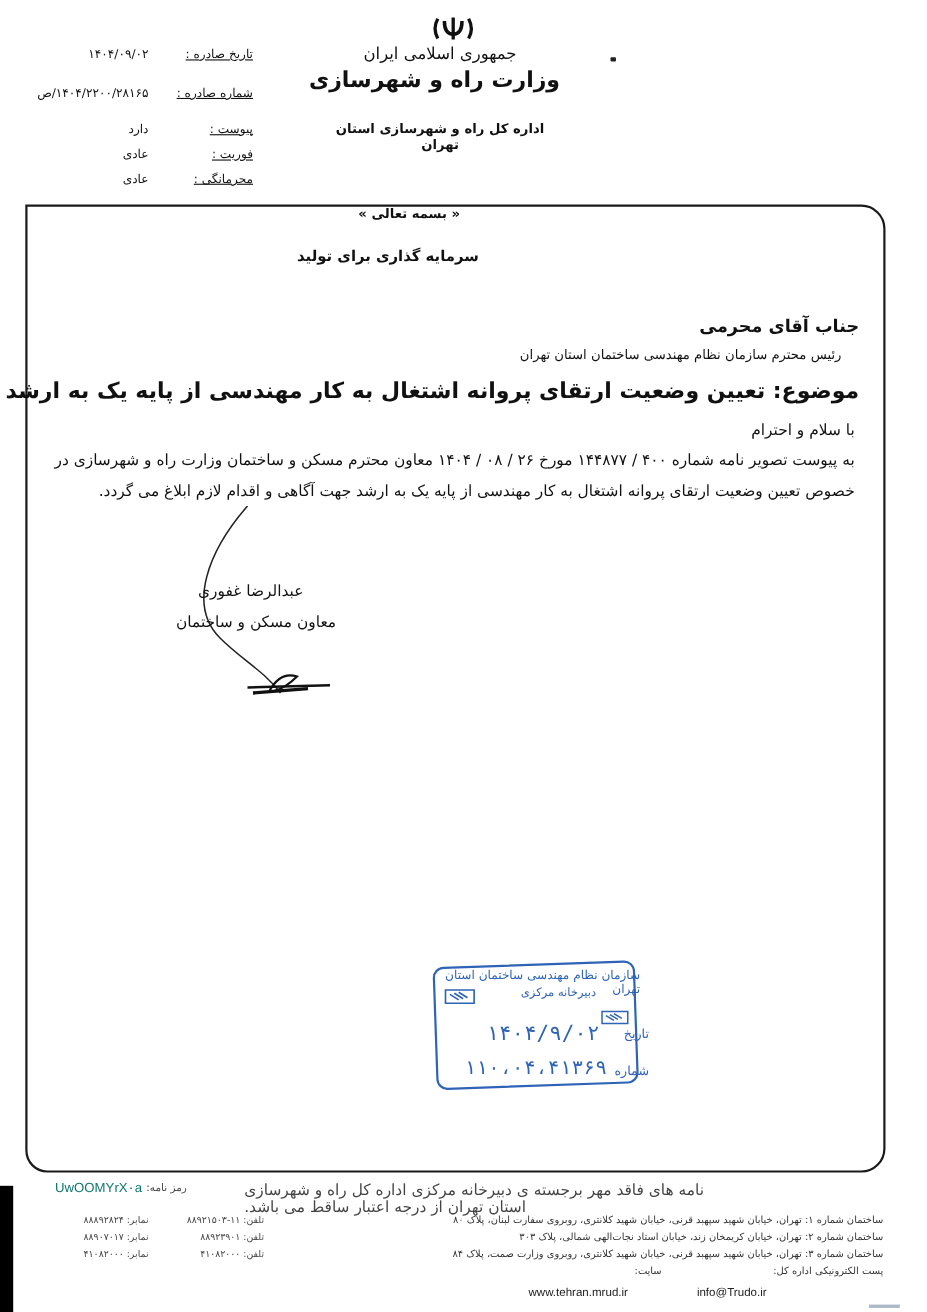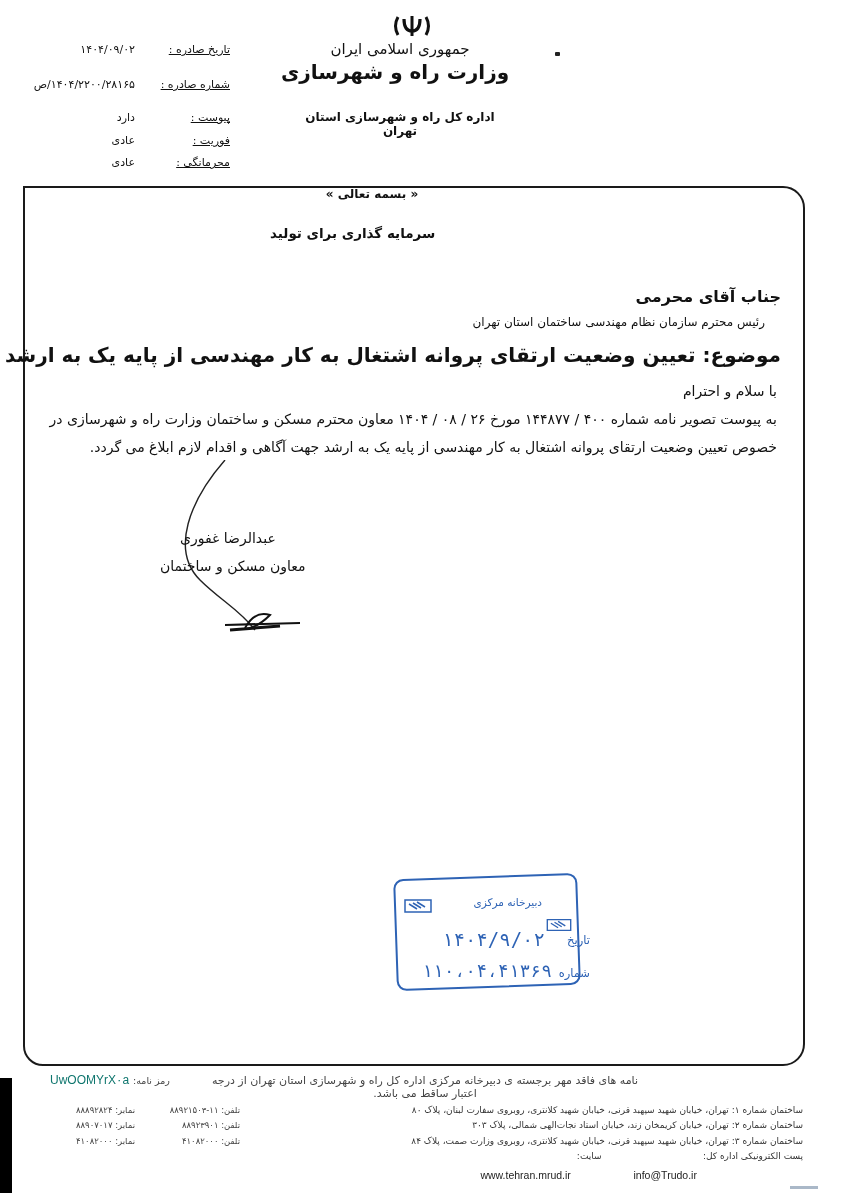--- a/index.html
+++ b/index.html
@@ -57,21 +57,21 @@
     }
     .stamp-text { position:absolute; color:#2e63b5; }
     .st-org { right: 8px; top: 4px; font-size: 11px; }
     .st-sec { right: 48px; top: 20px; font-size: 10.5px; }
     .st-date-label { right: 0px; top: 57px; font-size: 11.5px; }
     .st-date { right: 45px; top: 52px; font-size: 19px; font-family: "DejaVu Sans Mono", monospace; letter-spacing: 2px; }
     .st-num-label { right: 0px; top: 90px; font-size: 11.5px; }
     .st-num { right: 38px; top: 84px; font-size: 18px; font-family:"DejaVu Sans Mono", monospace; letter-spacing: 1px; }
 
     
-    .disclaimer { left: 210px; top: 1074px; width: 430px; text-align: center; font-size: 11px; color: #444; }
+    .disclaimer { left: 222px; top: 1074px; width: 430px; text-align: left; font-size: 14px; color: #444; }
     .code-label { left: 133px; top: 1075px; font-size: 9.5px; color:#444; }
     .code-value { left: 50px; top: 1073px; font-size: 12px; color:#0f766e; font-family: "Liberation Sans", sans-serif; }
 
     .addr { right: 40px; width: 540px; text-align: right; font-size: 9px; color:#333; }
     .addr1 { top: 1105px; }
     .addr2 { top: 1120px; }
     .addr3 { top: 1136px; }
     .addr4 { top: 1151px; display:flex; direction: rtl; gap: 6px; }
     .addr4 .en { font-family: "Liberation Sans", sans-serif; font-size: 10.5px; direction:ltr; color:#222;margin-top:18px;}
 
@@ -138,20 +138,21 @@
   <path d="M75 0 C40 40, 20 90, 50 120 C70 140, 90 150, 105 170" stroke="#222" stroke-width="1.4" fill="none"></path>
   <path d="M75 165 L150 163" stroke="#111" stroke-width="2.2" fill="none"></path>
   <path d="M95 168 Q105 150 120 155 Q110 165 100 168" stroke="#111" stroke-width="2" fill="none"></path>
   <path d="M80 170 L130 166" stroke="#111" stroke-width="3" fill="none"></path>
 </svg>
 <div class="abs rtl signer-name">عبدالرضا غفوری</div>
 <div class="abs rtl signer-title">معاون مسکن و ساختمان</div>
 
 <div class="abs stamp">
   <div class="stamp-box"></div>
+  <span class="stamp-text rtl st-org">سازمان نظام مهندسی ساختمان استان تهران</span>
   <span class="stamp-text rtl st-sec">دبیرخانه مرکزی</span>
   <svg class="abs" style="left:8px;top:20px;width:30px;height:20px;" viewBox="0 0 30 20">
     <path d="M2 4 L28 4 L28 16 L2 16 Z" stroke="#2e63b5" stroke-width="1.5" fill="none"></path>
     <path d="M6 8 L14 13 M10 7 L18 12 M14 6 L22 11" stroke="#2e63b5" stroke-width="1.5"></path>
   </svg>
   <svg class="abs" style="left:150px;top:40px;width:28px;height:18px;" viewBox="0 0 30 20">
     <path d="M2 4 L28 4 L28 16 L2 16 Z" stroke="#2e63b5" stroke-width="1.5" fill="none"></path>
     <path d="M6 8 L14 13 M10 7 L18 12 M14 6 L22 11" stroke="#2e63b5" stroke-width="1.5"></path>
   </svg>
   <span class="stamp-text rtl st-date-label">تاریخ</span>

